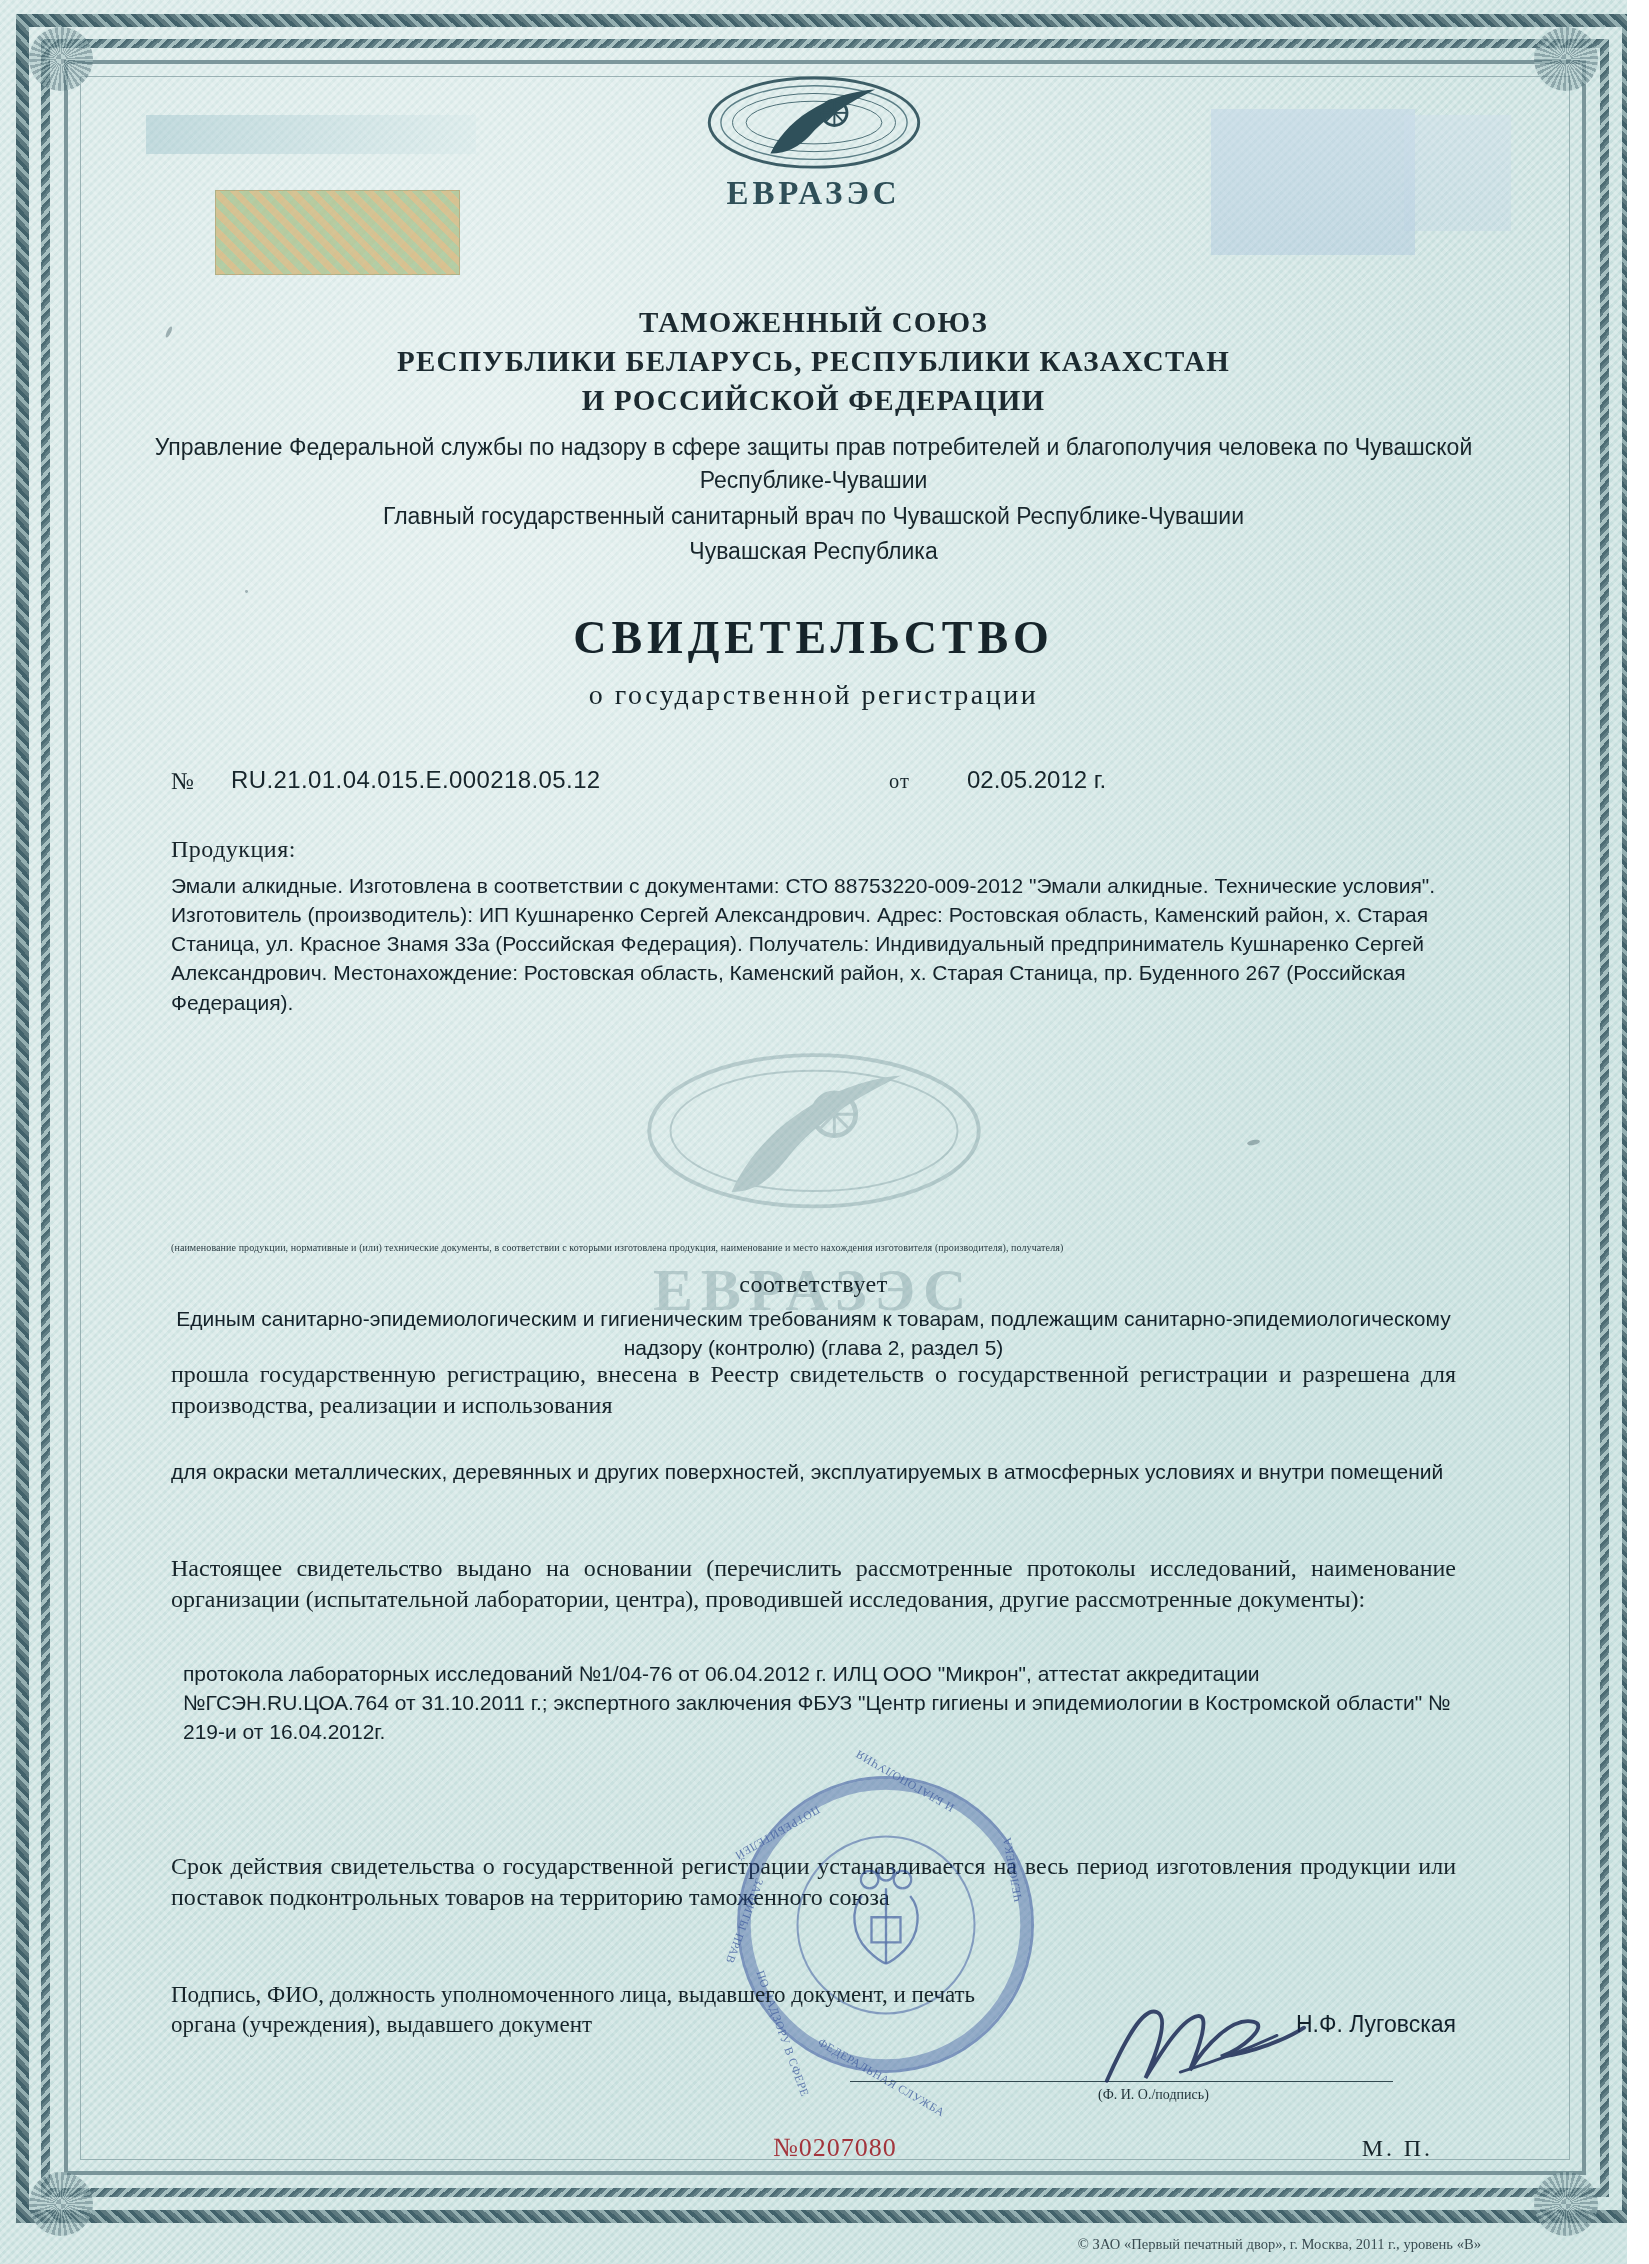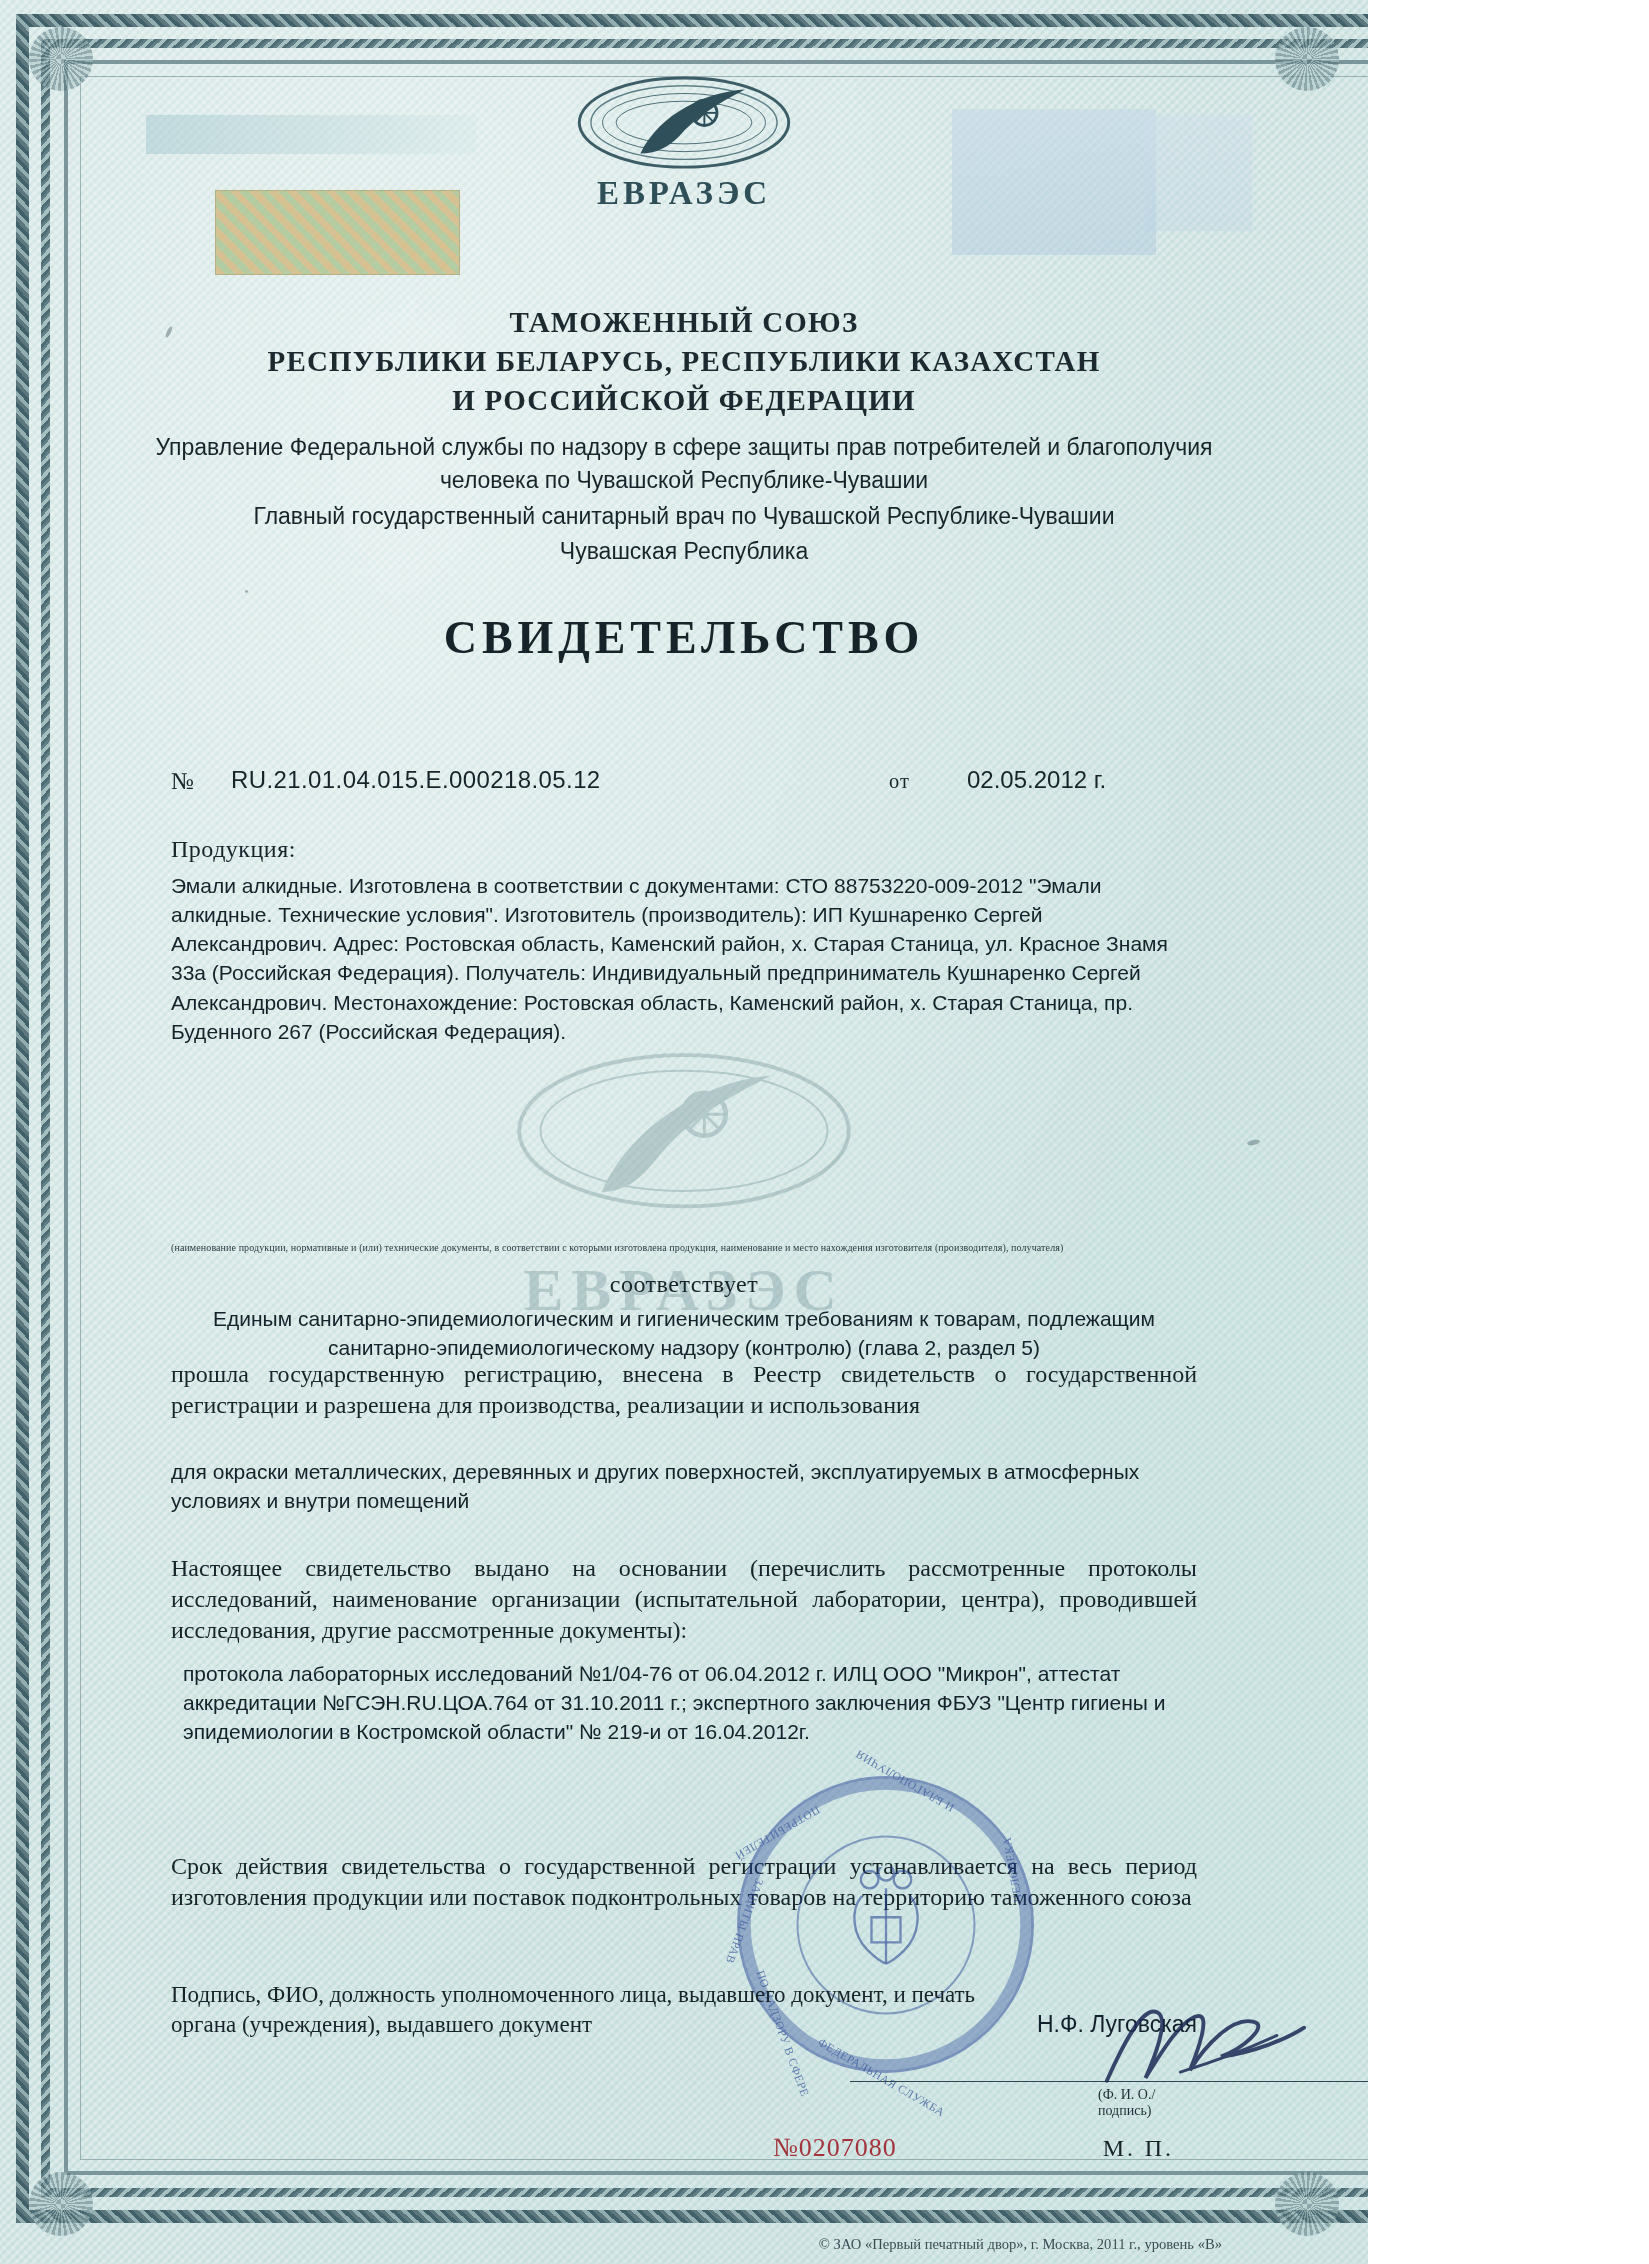--- a/index.html
+++ b/index.html
@@ -12,21 +12,21 @@
     height: 2265px;
     font-family: "Liberation Sans", sans-serif;
     position: relative;
     overflow: hidden;
   }
 
   
   .page {
     position: absolute;
     left: 0; top: 0;
-    width: 1368px; height: 2265px;
+    width: 1627px; height: 2265px;
     background: #cfe4e2;
     background-image:
       linear-gradient(135deg, rgba(255,255,255,0.30) 25%, transparent 25%, transparent 50%, rgba(255,255,255,0.30) 50%, rgba(255,255,255,0.30) 75%, transparent 75%),
       linear-gradient(45deg, rgba(160,200,198,0.20) 25%, transparent 25%, transparent 50%, rgba(160,200,198,0.20) 50%, rgba(160,200,198,0.20) 75%, transparent 75%);
     background-size: 8.7px 8.7px, 8.7px 8.7px;
     overflow: hidden;
   }
   .paper-wash {
     position: absolute; inset: 0;
     background:
@@ -423,20 +423,21 @@
   <div class="head">
     <div class="l1">ТАМОЖЕННЫЙ СОЮЗ</div>
     <div class="l1">РЕСПУБЛИКИ БЕЛАРУСЬ, РЕСПУБЛИКИ КАЗАХСТАН</div>
     <div class="l1">И РОССИЙСКОЙ ФЕДЕРАЦИИ</div>
     <div class="sub">Управление Федеральной службы по надзору в сфере защиты прав потребителей и благополучия человека по Чувашской Республике-Чувашии</div>
     <div class="sub" style="margin-top:3.9px">Главный государственный санитарный врач по Чувашской Республике-Чувашии</div>
     <div class="sub" style="margin-top:1.9px">Чувашская Республика</div>
   </div>
 
   <div class="title-main">СВИДЕТЕЛЬСТВО</div>
+  <div class="title-sub">о государственной регистрации</div>
 
   <div class="numrow">
     <span class="no-sign">№</span>
     <span class="regno">RU.21.01.04.015.Е.000218.05.12</span>
     <span class="ot">от</span>
     <span class="date">02.05.2012 г.</span>
   </div>
 
   <div class="watermark">
     <svg viewBox="0 0 520 230" width="505" height="223" aria-hidden="true">

